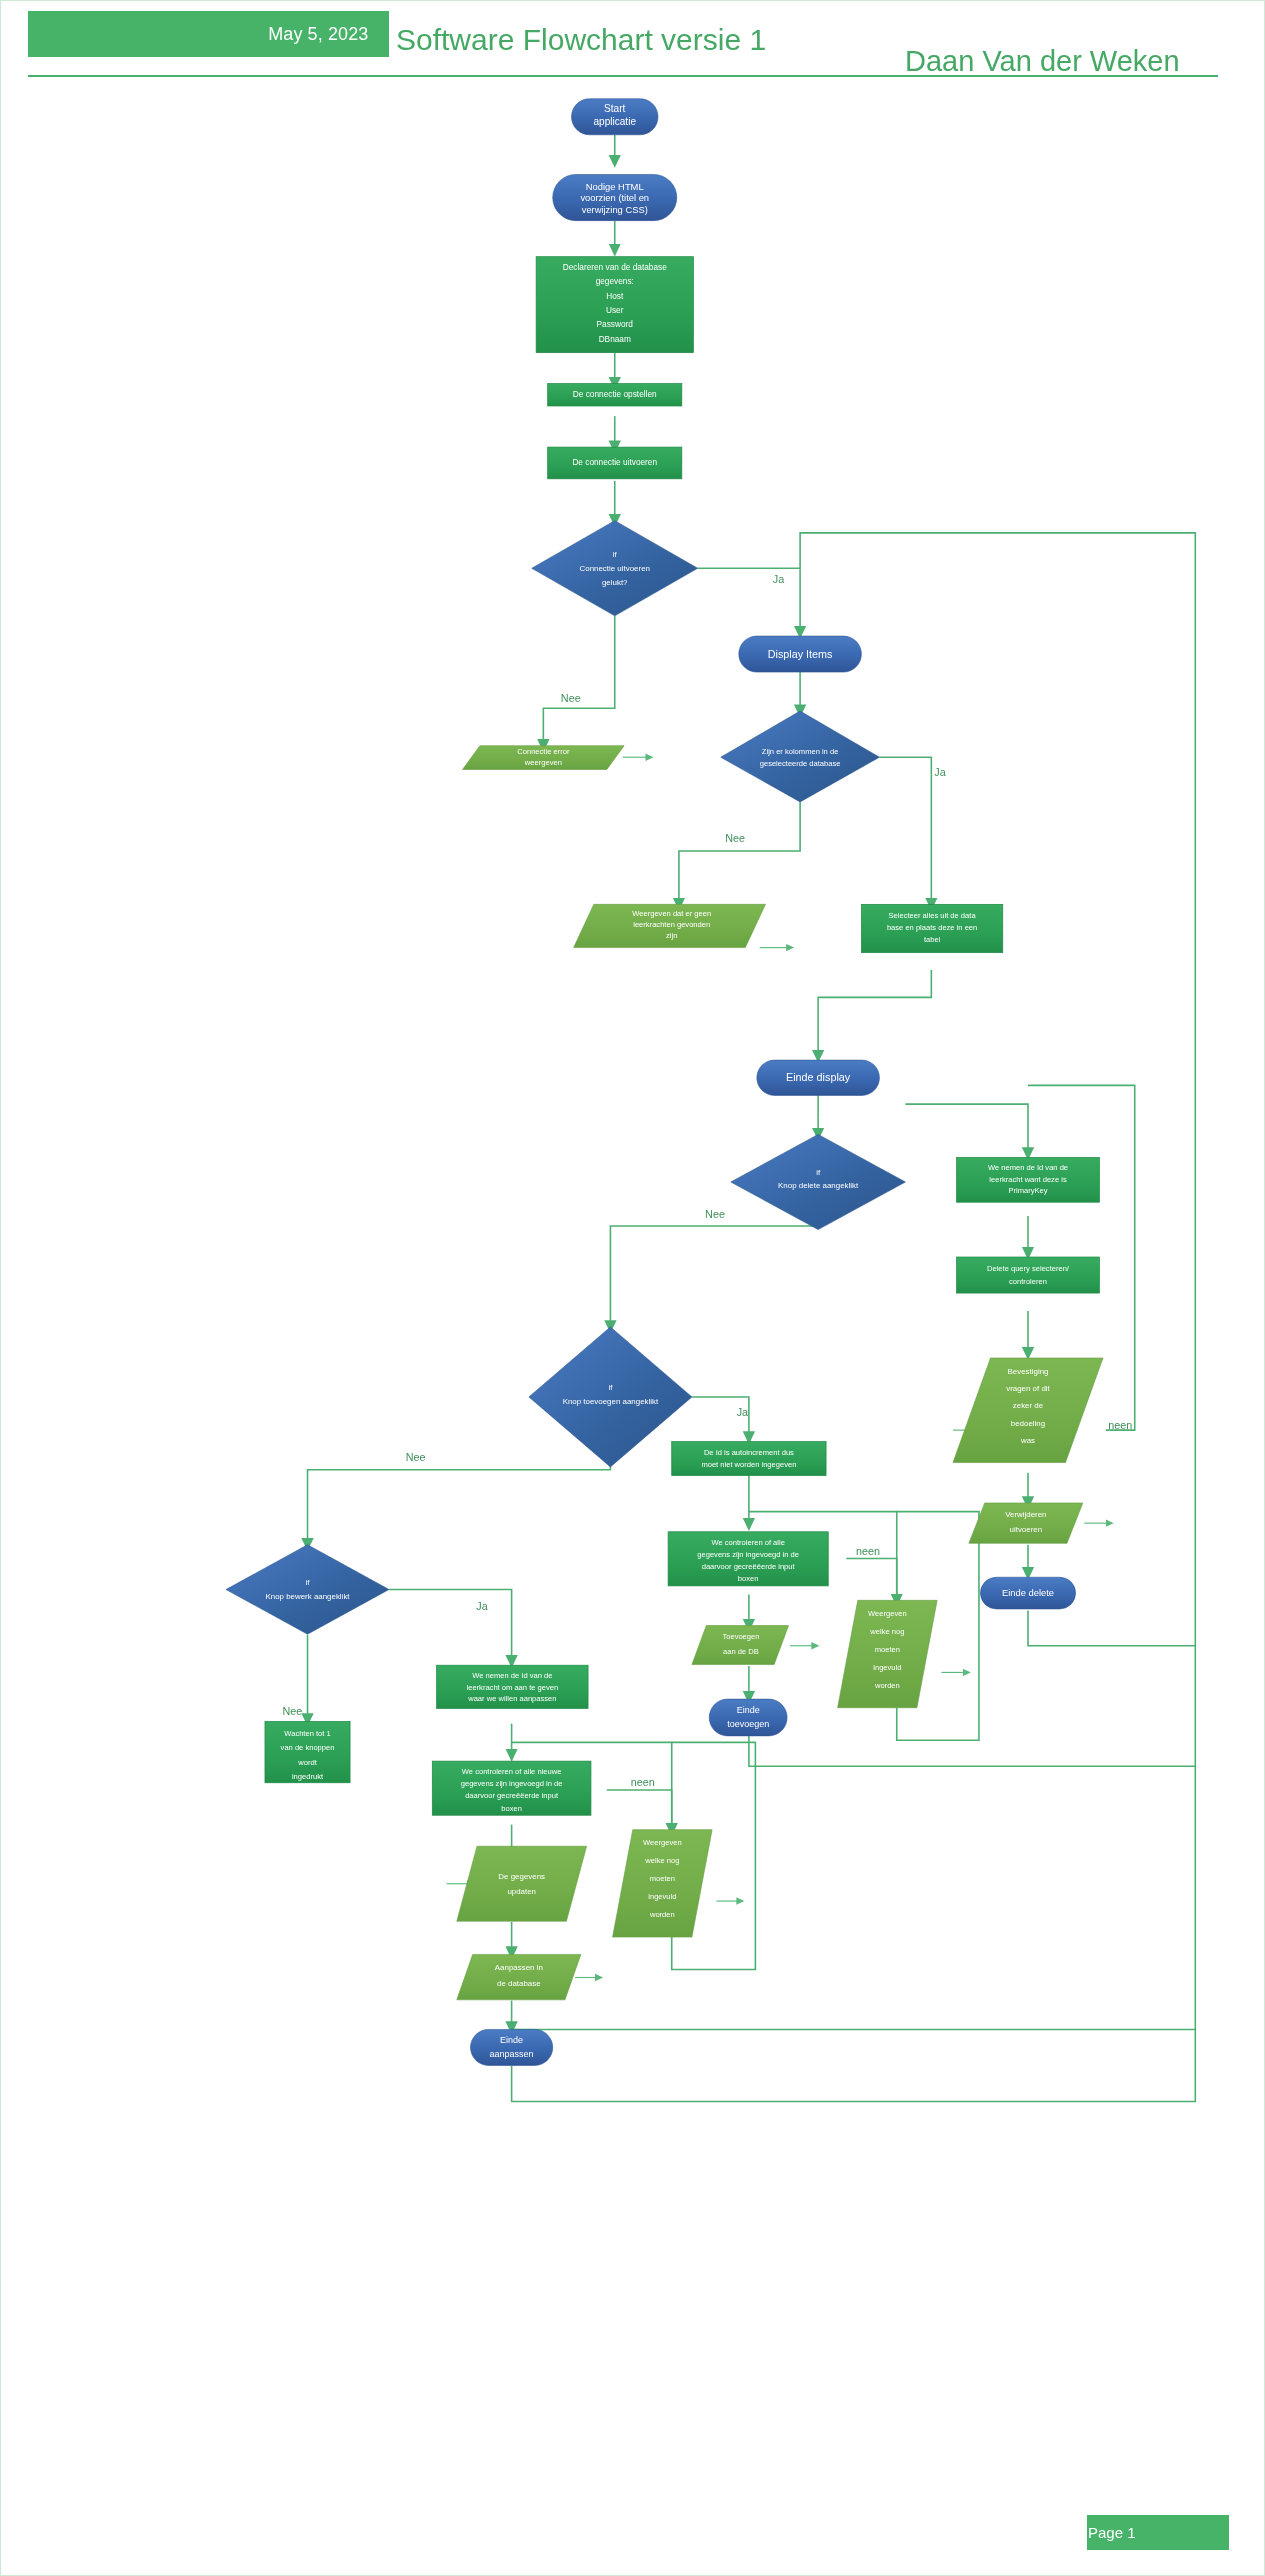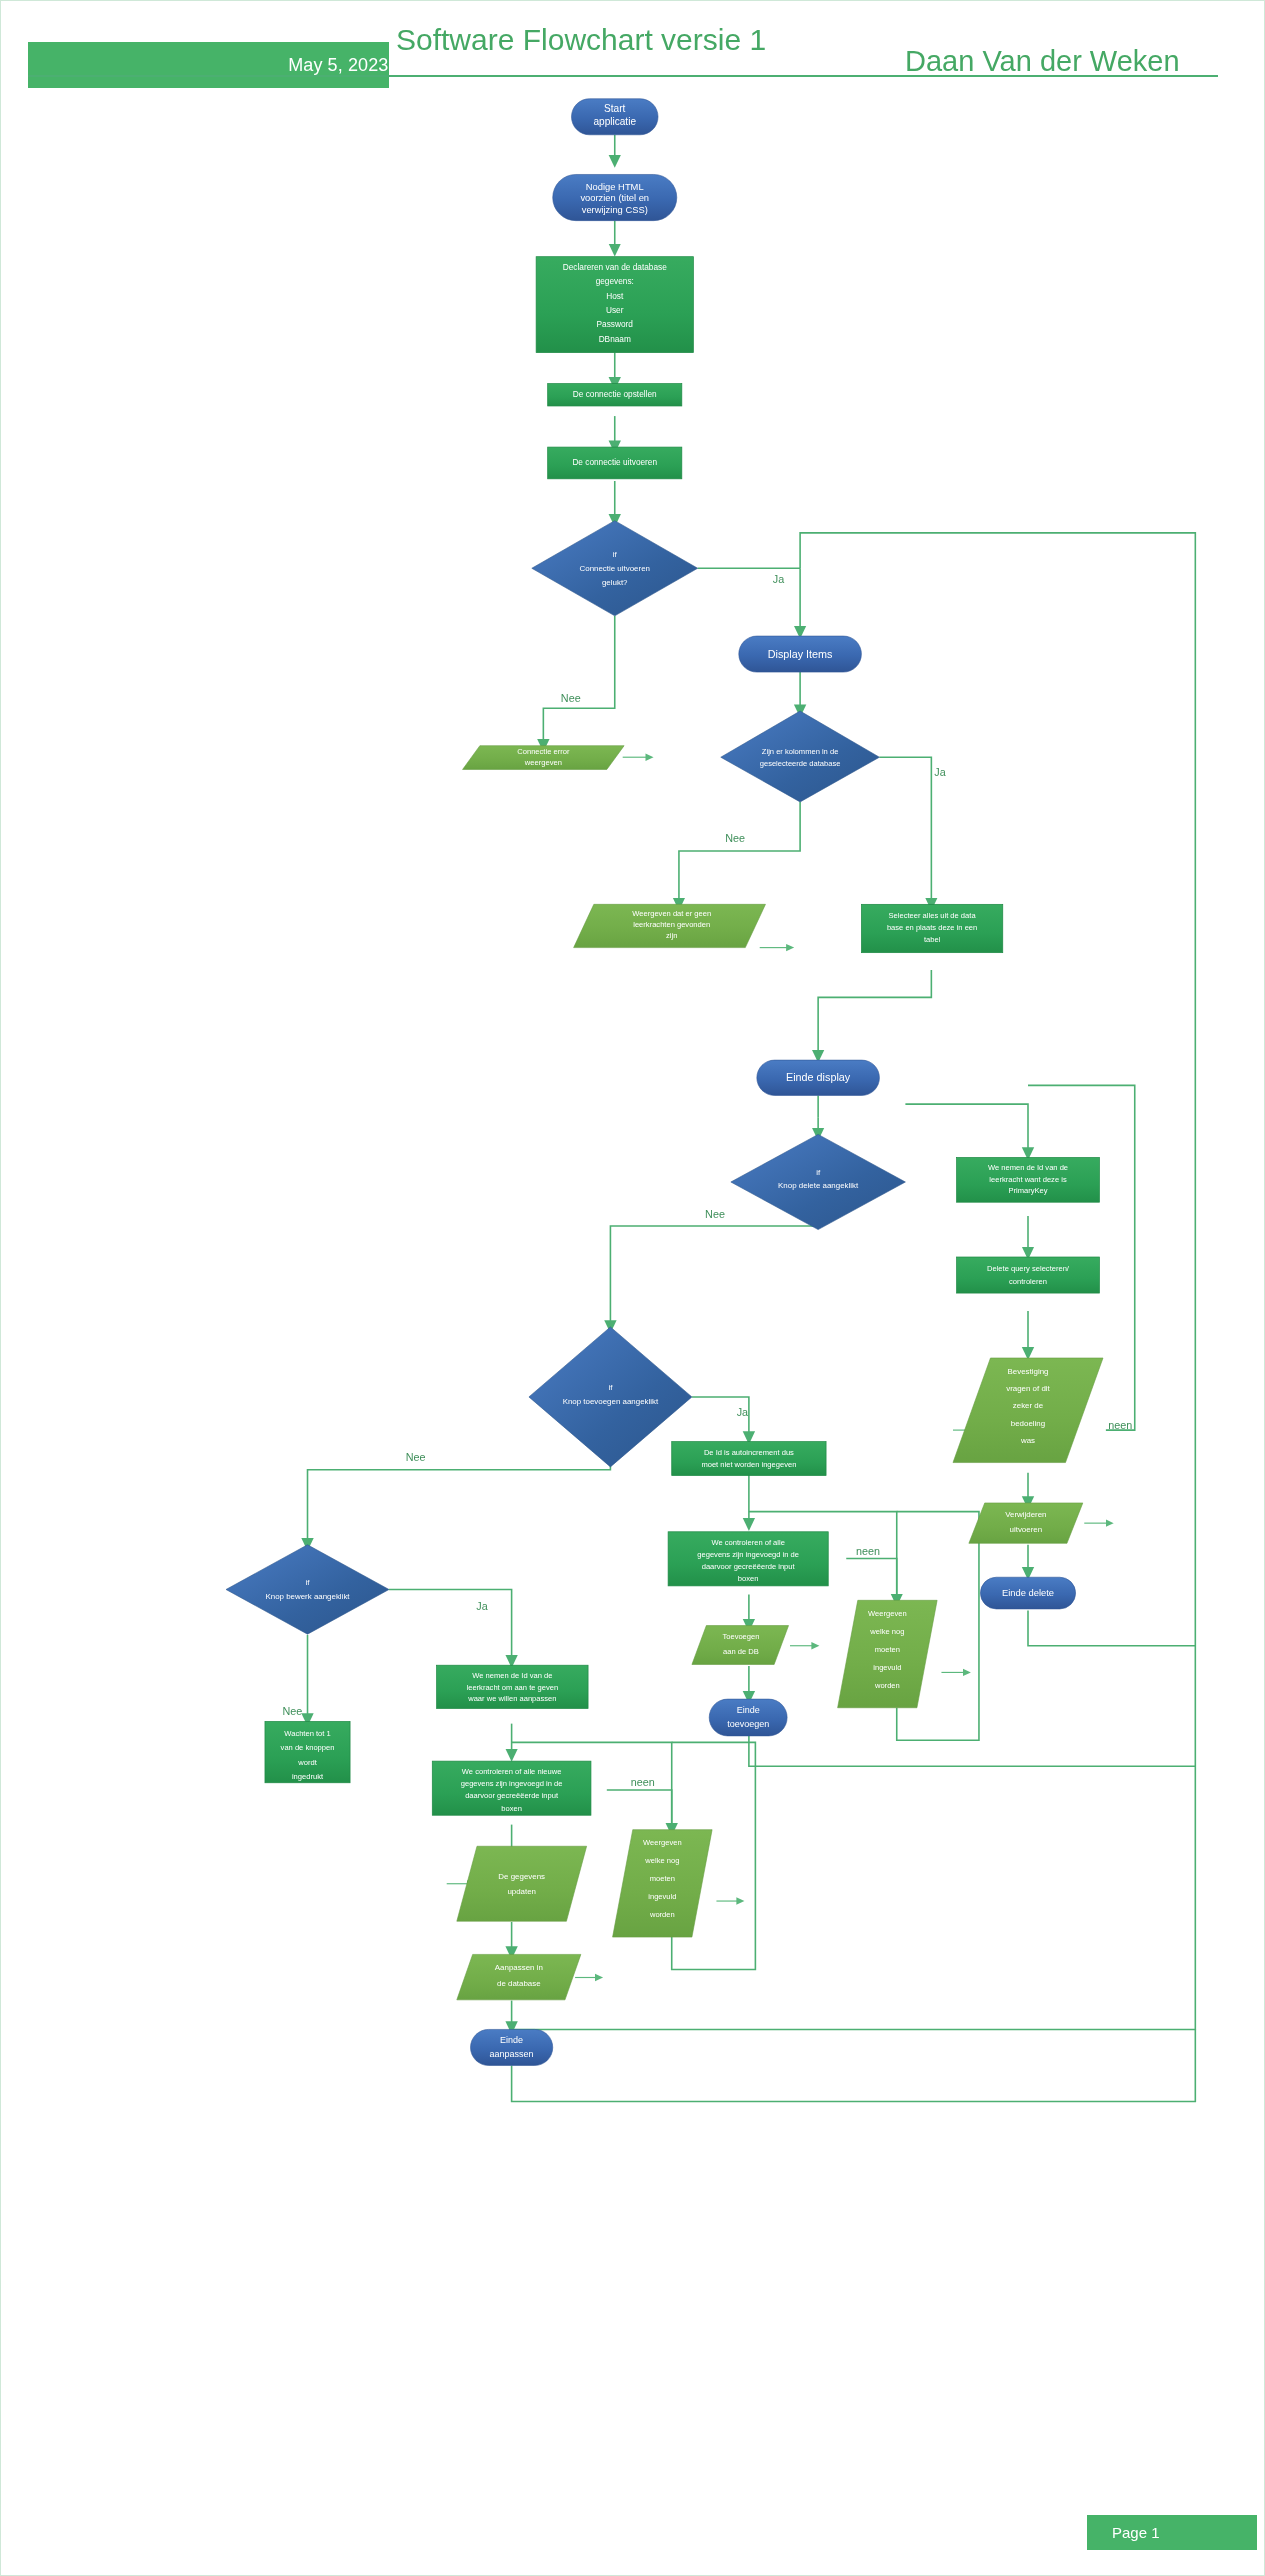--- a/index.html
+++ b/index.html
@@ -31,28 +31,28 @@
     position: absolute;
     left: 27.4px;
     top: 74px;
     width: 1190px;
     height: 2.2px;
     background: #4caf72;
   }
   #date-block {
     position: absolute;
     left: 27.4px;
-    top: 41px;
+    top: 10px;
     width: 361px;
     height: 46px;
     background: #46b368;
     display: flex;
     align-items: center;
     justify-content: flex-end;
-    padding-right: 1px;
+    padding-right: 21px;
     box-sizing: border-box;
   }
   #date-text {
     color: #ffffff;
     font-size: 18px;
     letter-spacing: 0.1px;
   }
   #doc-title {
     position: absolute;
     left: 395px;
@@ -69,26 +69,26 @@
     font-size: 29px;
     white-space: nowrap;
     margin-top: 21px;
   }
 
   
   #page-badge {
     position: absolute;
     left: 1086px;
     top: 2514px;
-    width: 170px;
+    width: 142px;
     height: 35px;
     background: #46b368;
     display: flex;
     align-items: center;
-    padding-left: 25px;
+    padding-left: 1px;
     box-sizing: border-box;
   }
   #page-badge-text {
     color: #ffffff;
     font-size: 15px;
   }
 
   
   #flow {
     position: absolute;

